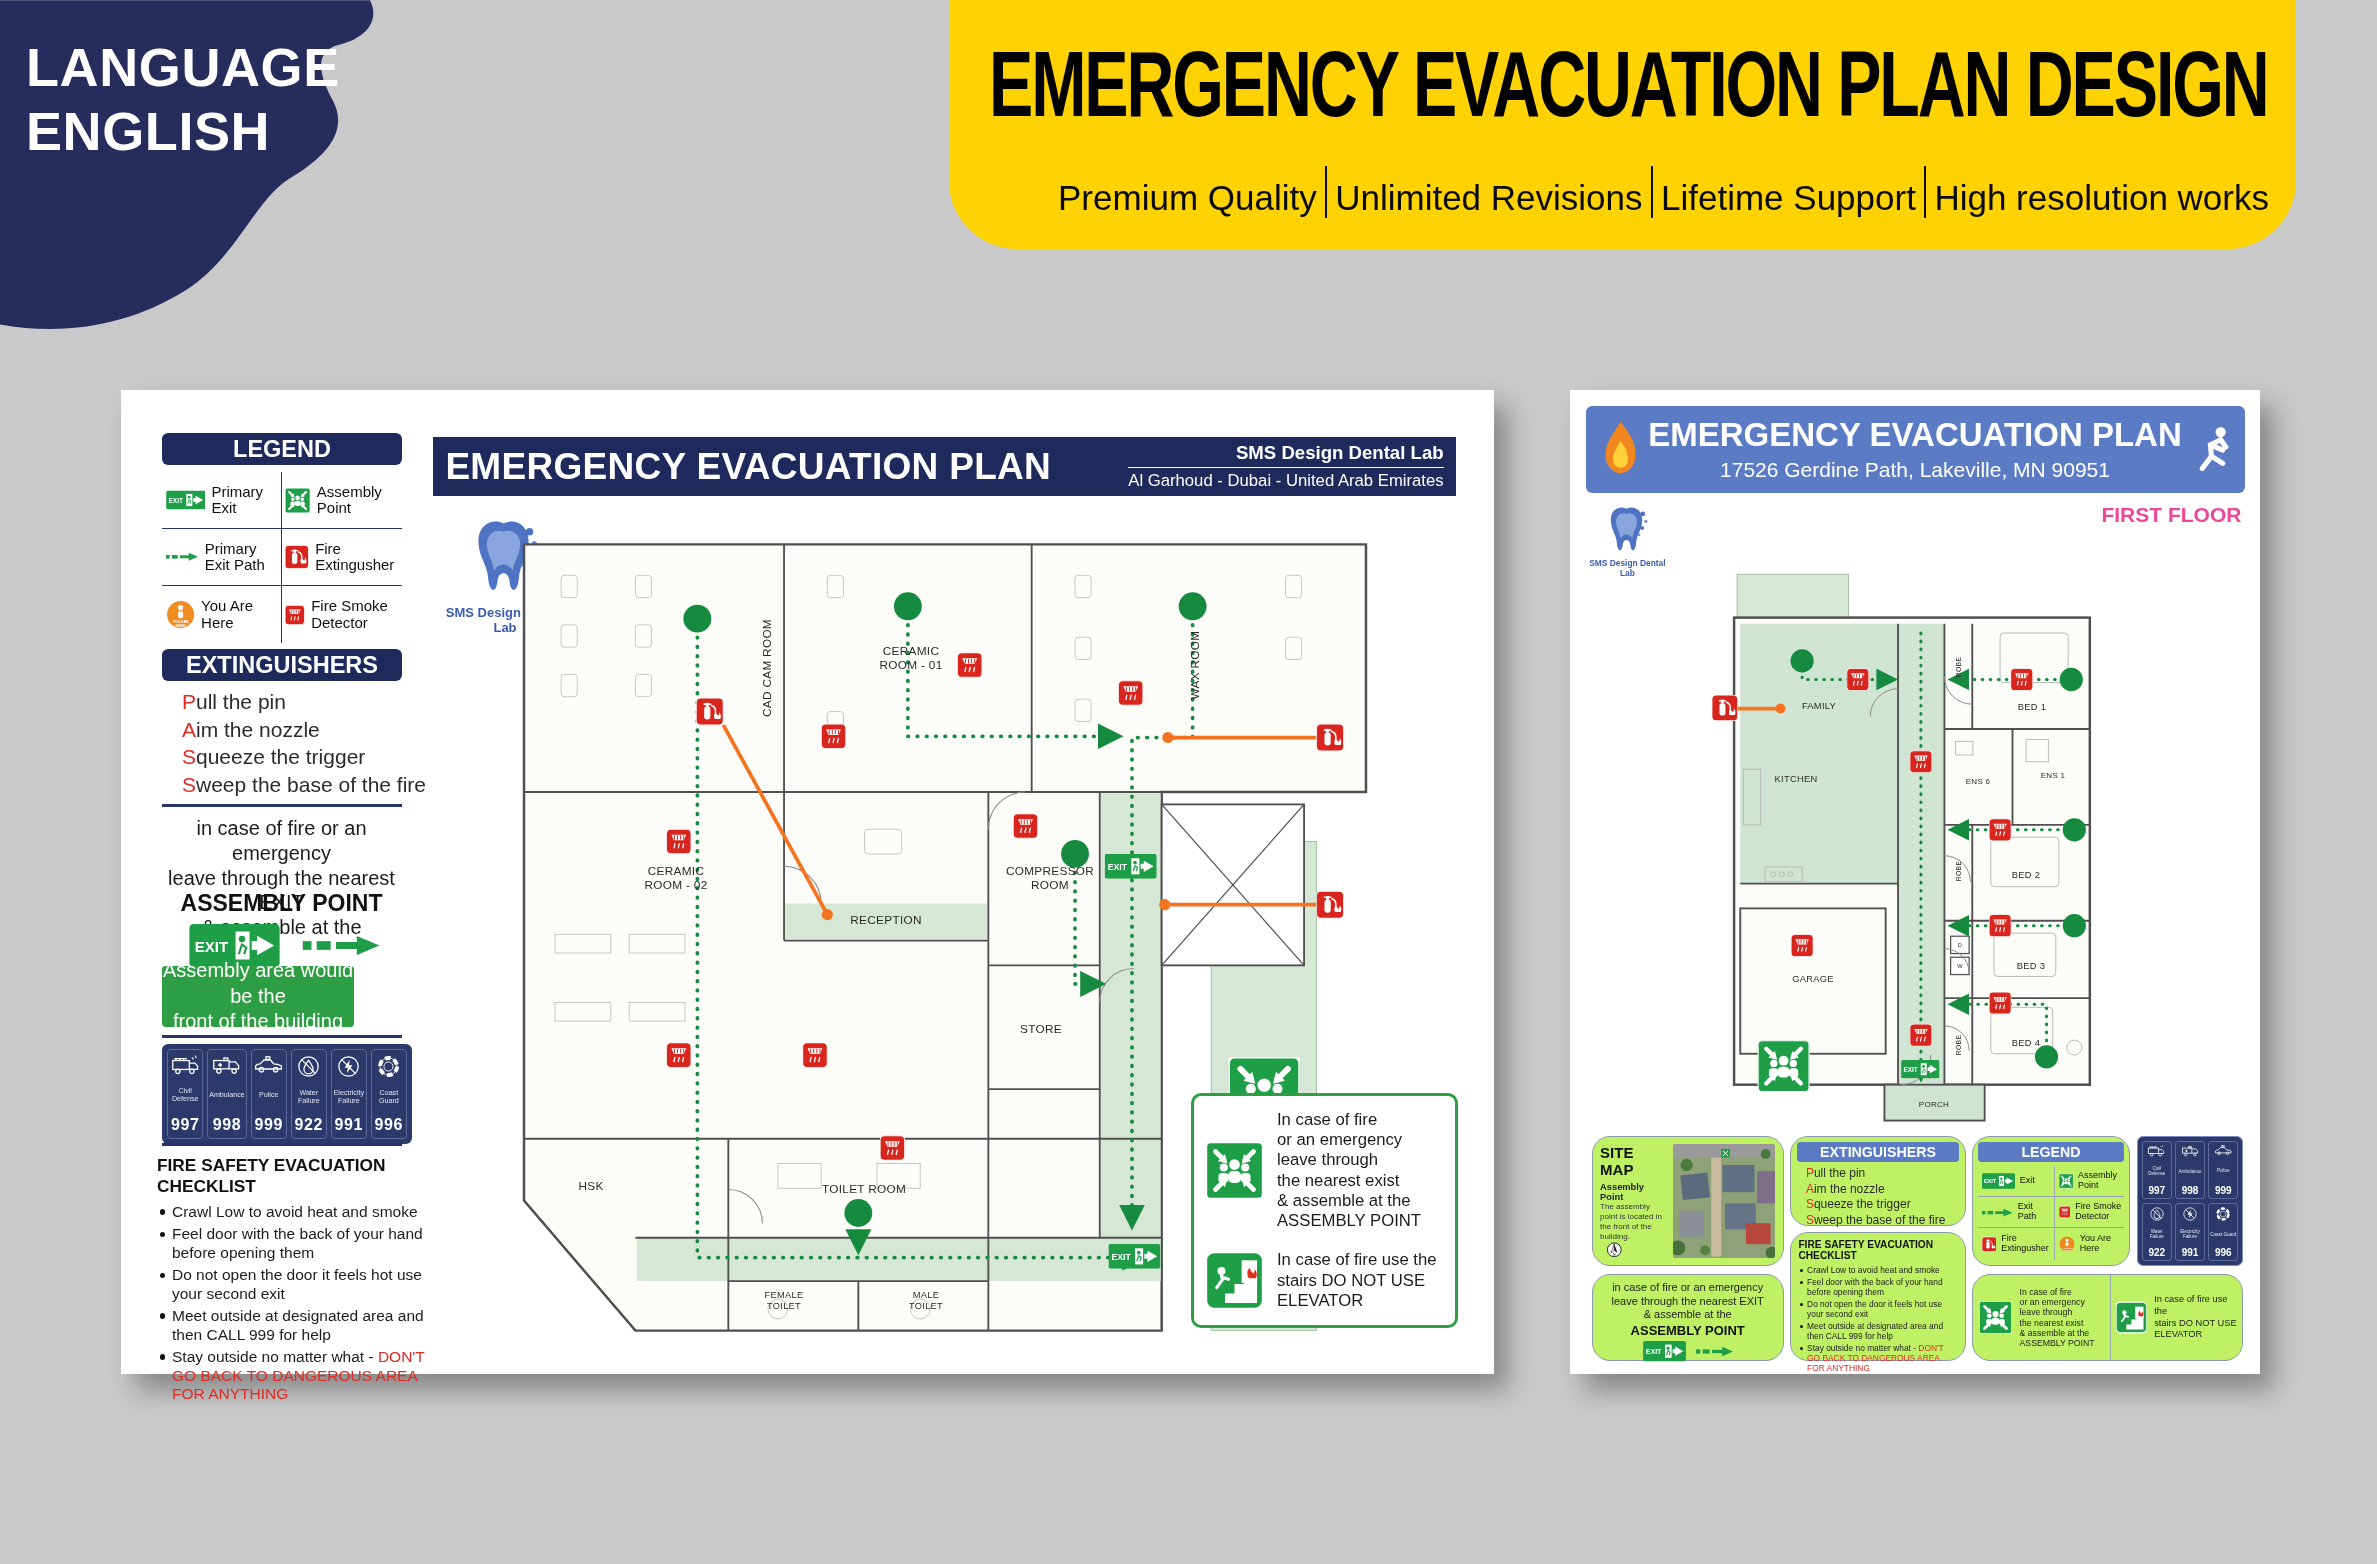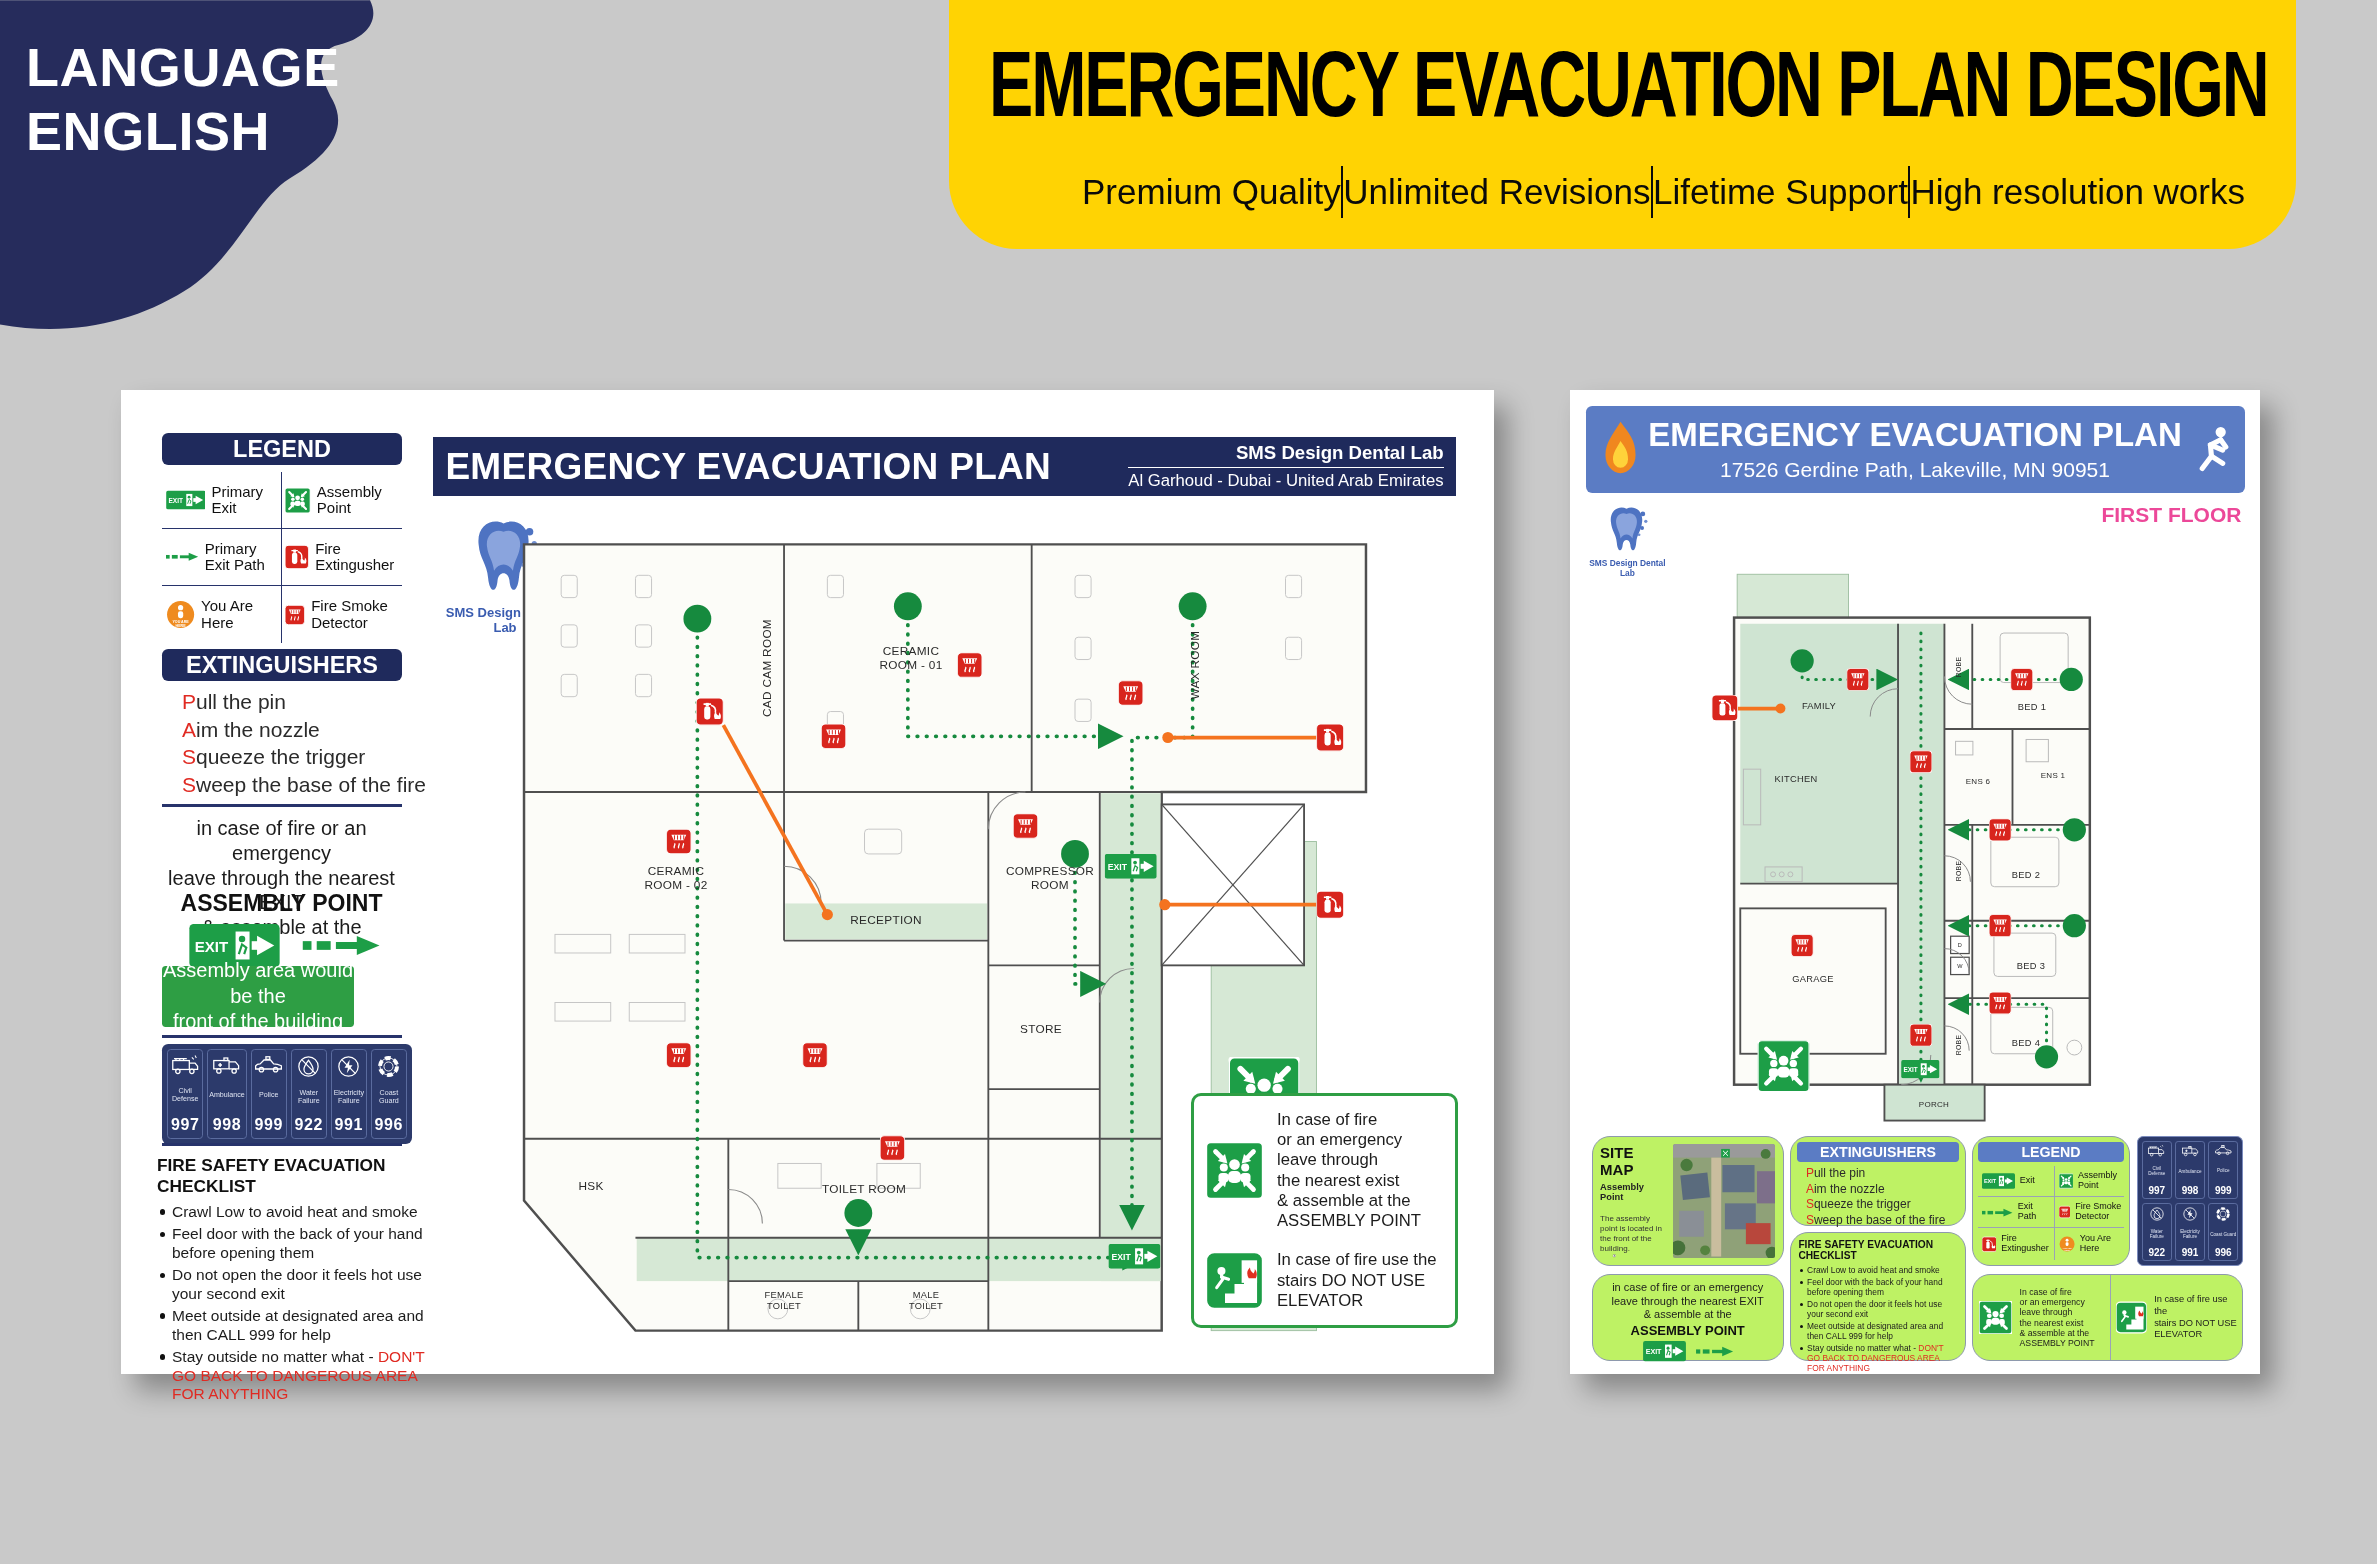--- a/index.html
+++ b/index.html
@@ -4,21 +4,21 @@
 <style>
   html,body{margin:0;padding:0}
   body{width:2377px;height:1565px;background:#c9c9c9;font-family:"Liberation Sans",sans-serif;position:relative;overflow:hidden}
   .abs{position:absolute}
   .pre{white-space:pre-line}
   
   .badge{left:0;top:0;width:396px;height:347px}
   .badge-txt{left:26px;top:36px;color:#fff;font-weight:bold;font-size:54px;line-height:1.18;letter-spacing:0.6px}
   .banner{left:949px;top:0;width:1347px;height:249px;background:#ffd303;border-radius:0 0 68px 68px}
   .banner-title{left:40px;top:30px;font-size:79px;font-weight:800;color:#000;white-space:nowrap;letter-spacing:-2.5px;transform:scaleX(.84) scaleY(1.18);transform-origin:left top}
-  .banner-sub{left:0;top:166px;width:1429px;display:flex;justify-content:center;align-items:center;gap:0;font-size:35px;color:#0a0a0a}
+  .banner-sub{left:0;top:166px;width:1429px;display:flex;justify-content:center;align-items:flex-end;gap:8px;font-size:35px;color:#0a0a0a}
   .vbar{width:2.5px;height:52px;background:#0a0a0a}
   
   .poster{background:#fff;box-shadow:13.6px 16px 25px rgba(0,0,0,.33)}
   .p-left{left:121px;top:390px;width:1373px;height:984px}
   .p-right{left:1570px;top:390px;width:690px;height:984px}
   .navybar{background:#1f2a5c;border-radius:6.2px;color:#fff;font-weight:bold;display:flex;align-items:center;justify-content:center}
   .hrule{background:#27336b}
   
   .lg-grid{display:grid;grid-template-columns:1fr 1fr;grid-template-rows:repeat(3,1fr)}
   .lg-cell{display:flex;align-items:center;gap:6.2px;padding:2.5px 1.2px 2.5px 3.7px;border-bottom:1.2px solid #27336b}
@@ -633,21 +633,21 @@
     <div class="rlab s" style="left:317px;top:478px">BED 4</div>
     <div class="rlab s v" style="left:250px;top:480px;font-size:6.8px">ROBE</div>
     <div class="rlab s" style="left:104px;top:414px">GARAGE</div>
     <div class="rlab s" style="left:225px;top:540px;font-size:8px">PORCH</div>
   </div>
 
   <div class="abs panel" style="left:21.7px;top:746px;width:192px;height:130px;box-sizing:border-box;padding:7.4px;display:flex;gap:6.2px">
     <div style="width:67px;display:flex;flex-direction:column">
       <div style="font-size:15px;font-weight:bold;color:#111">SITE MAP</div>
       <div style="font-size:9.3px;font-weight:bold;color:#222;margin-top:3.7px">Assembly Point</div>
-      <div style="font-size:8px;color:#333;line-height:1.25;margin-top:12px">The assembly point is located in the front of the building.</div>
+      <div style="font-size:8px;color:#333;line-height:1.25;margin-top:0">The assembly point is located in the front of the building.</div>
       <svg style="margin-top:auto" width="28.5" height="28.5" viewBox="0 0 44 44">
           <use href="#sym-compass"></use>
         </svg>
     </div>
     <div style="flex:1;border-radius:2.5px;overflow:hidden;position:relative;background:#9db183">
       <svg width="105" height="115" viewBox="0 0 170 186" preserveAspectRatio="none">
         <rect x="0" y="0" width="170" height="186" fill="#8fa178"></rect>
         <rect x="0" y="0" width="170" height="22" fill="#9a9a9a"></rect>
         <rect x="62" y="22" width="16" height="160" fill="#c9bd9e"></rect>
         <g transform="rotate(-6 40 70)">

